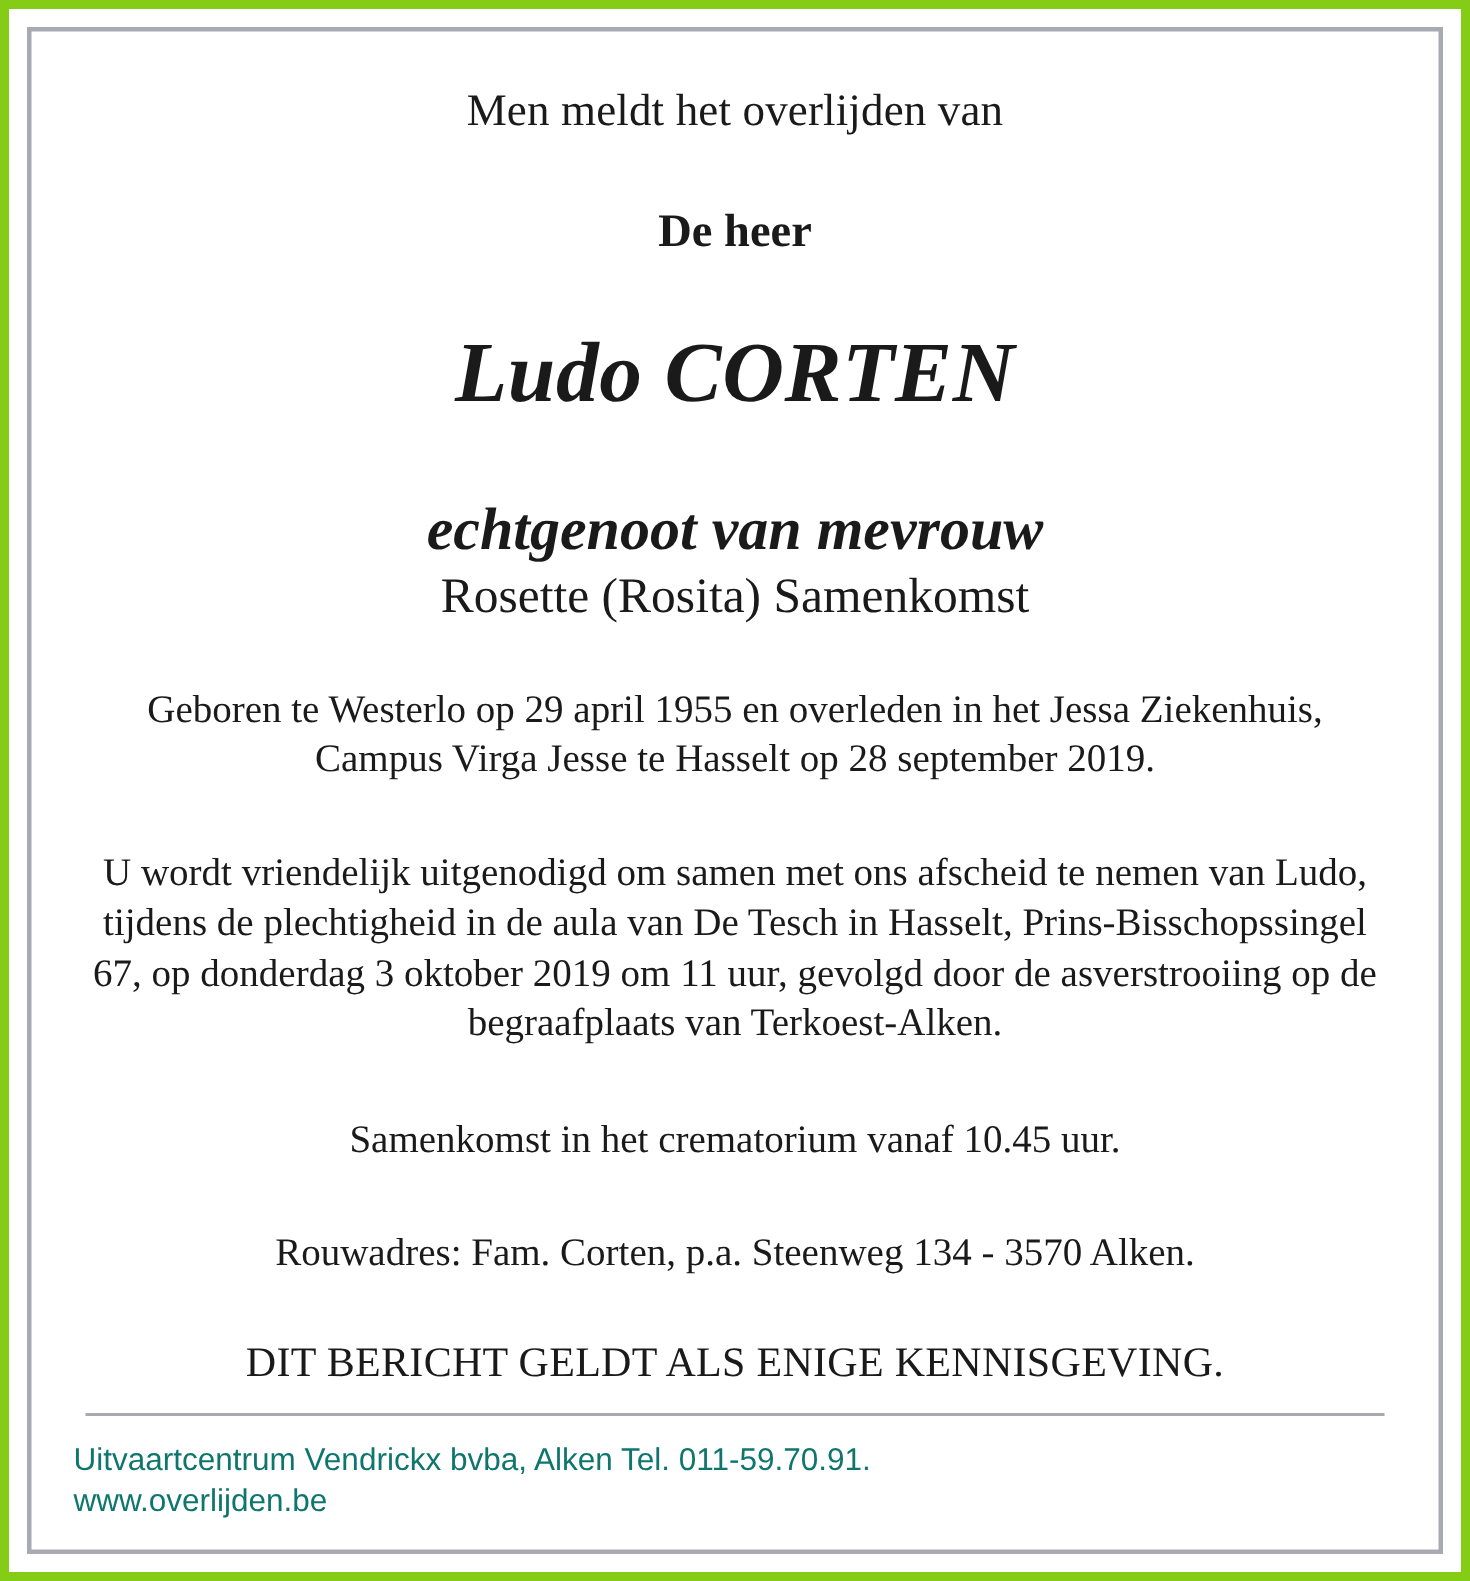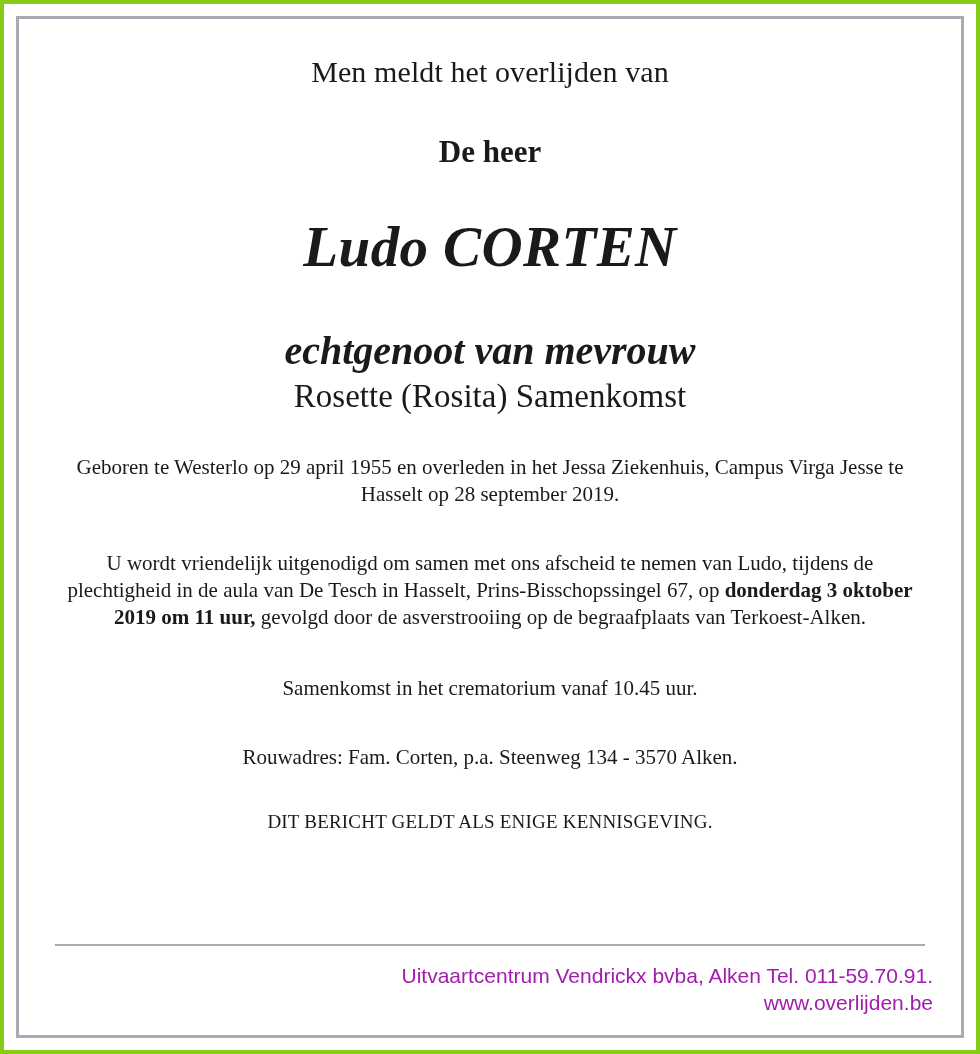--- a/index.html
+++ b/index.html
@@ -14,21 +14,21 @@
     font-family: "Liberation Serif", "DejaVu Serif", serif;
     color: #1a1a1a;
     overflow: hidden;
   }
 
   
   .notice-outer {
     box-sizing: border-box;
     width: 980px;
     height: 1054px;
-    border: 4px solid #84cc16;
+    border: 6px solid #84cc16;
     background: #ffffff;
     padding: 12px;
   }
   .notice-inner {
     box-sizing: border-box;
     width: 100%;
     height: 100%;
     border: 3px solid #a7aab0;
     background: #ffffff;
     padding: 22px 28px 0 28px;
@@ -69,56 +69,56 @@
     line-height: 1.12;
     margin: 52px 0 0 0;
   }
   .spouse-name {
     font-size: 33px;
     line-height: 1.12;
     margin: 4px 0 0 0;
   }
 
   .para {
-    font-size: 21px;
+    font-size: 26px;
     line-height: 1.29;
     margin: 36px 0 0 0;
     padding: 0 6px;
   }
   .para.birth-death { margin-top: 39px; }
   .para.ceremony    { margin-top: 42px; }
   .para.gathering   { margin-top: 44px; }
   .para.address     { margin-top: 42px; }
 
-  .para b { font-weight: 700; }
+  .para b { font-weight: 400; }
 
   .legal-note {
-    font-size: 19px;
+    font-size: 28px;
     line-height: 1.2;
     margin: 40px 0 0 0;
     letter-spacing: .2px;
   }
 
   
   .footer {
     flex: 0 0 auto;
     margin-top: auto;
     padding-bottom: 18px;
   }
   .footer-rule {
     height: 2px;
     background: #a7aab0;
     margin: 0 8px 16px 8px;
   }
   .footer-text {
     font-family: "Liberation Sans", "DejaVu Sans", sans-serif;
     font-size: 21px;
     line-height: 1.32;
-    text-align: right;
-    color: #a21caf;
+    text-align: left;
+    color: #0f766e;
   }
   .footer-text div { white-space: nowrap; }
 </style>
 </head>
 <body>
 
 <div class="notice-outer">
   <div class="notice-inner">
 
     <div class="body-area">

